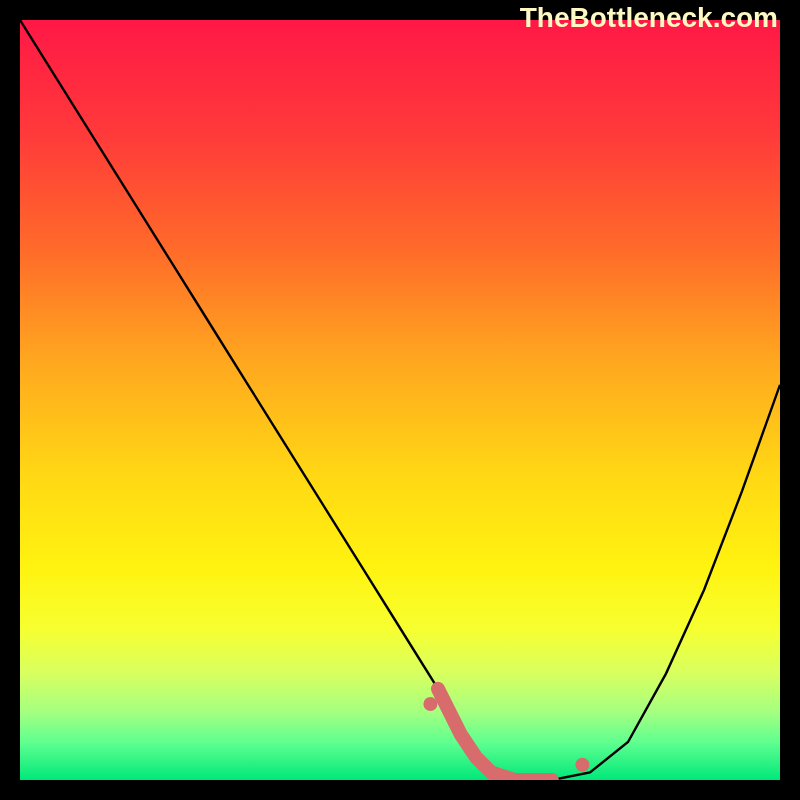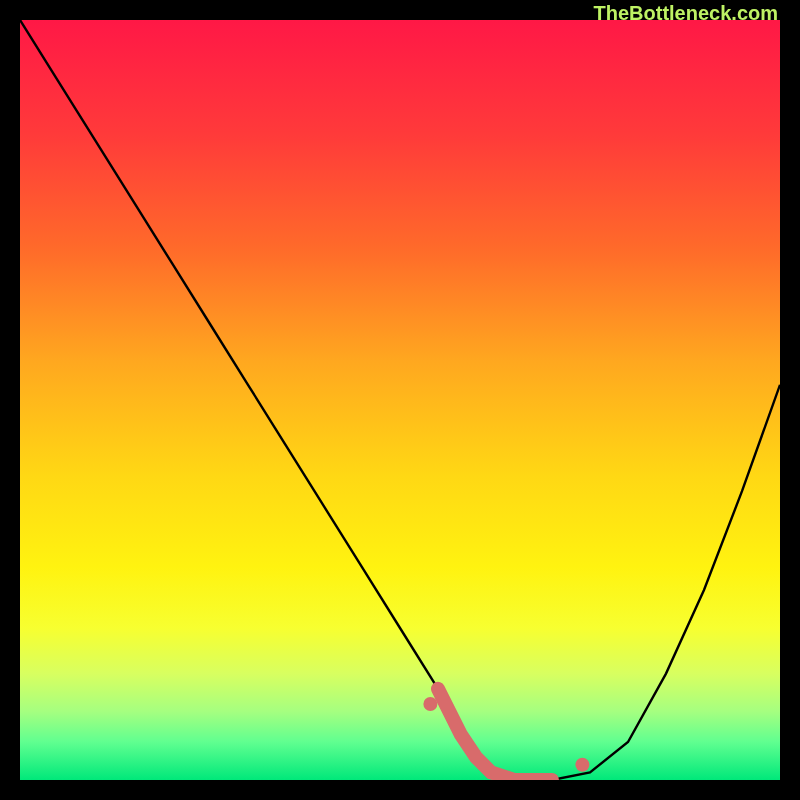--- a/index.html
+++ b/index.html
@@ -28,23 +28,23 @@
     left: 0;
     top: 0;
     width: 100%;
     height: 100%;
   }
   .watermark {
     position: absolute;
     top: 2px;
     right: 22px;
     font-family: Arial, sans-serif;
-    font-size: 20px;
+    font-size: 28px;
     font-weight: bold;
-    color: #bef264;
+    color: #fef9c3;
     z-index: 10;
   }
   svg.curve {
     position: absolute;
     left: 0;
     top: 0;
     width: 100%;
     height: 100%;
     z-index: 5;
   }

